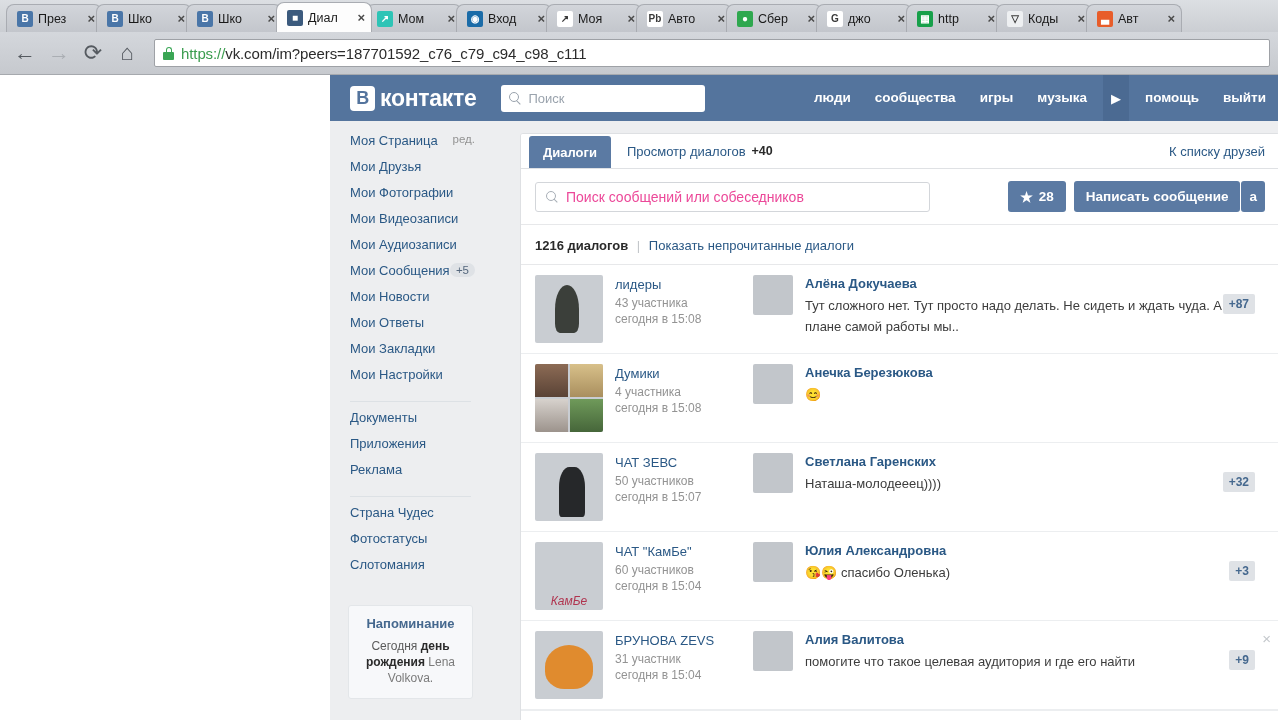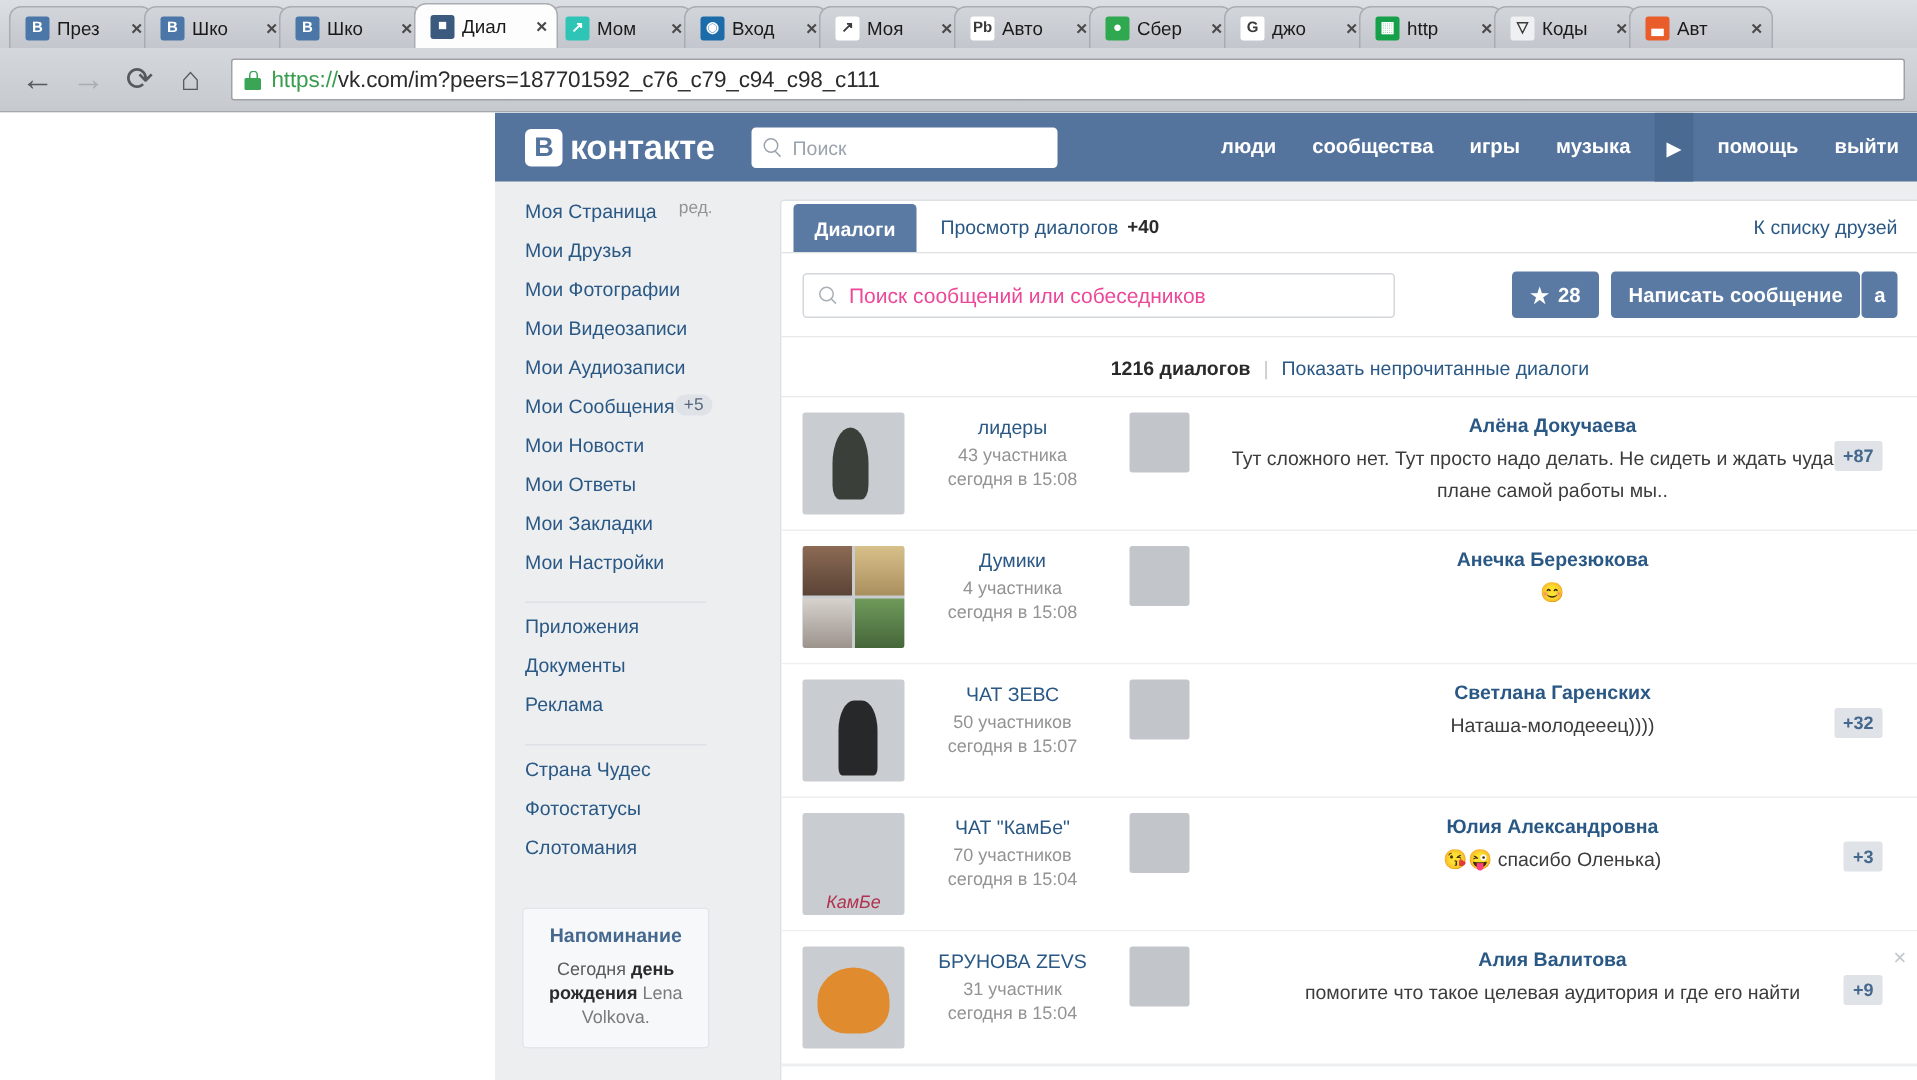--- a/index.html
+++ b/index.html
@@ -276,21 +276,20 @@
     color: #5a5a5a;
     line-height: 16px;
   }
   .reminder .rb b { color: #2a2a2a; }
   .reminder .rb .nm { color: #7b7b7b; }
 
   .vk-main {
     flex: 1;
     padding: 12px 0 0 35px;
     min-width: 0;
-    text-align: center;
   }
   .im-card {
     background: #ffffff;
     border: 1px solid #dee0e3;
     border-radius: 3px;
     width: 760px;
     min-height: 560px;
     overflow: hidden;
   }
   .im-tabs {
@@ -682,24 +681,24 @@
             <span class="lbl">Мои Ответы</span>
           </div>
           <div class="side-item">
             <span class="lbl">Мои Закладки</span>
           </div>
           <div class="side-item">
             <span class="lbl">Мои Настройки</span>
           </div>
           <div class="side-sep"></div>
           <div class="side-item">
+            <span class="lbl">Документы</span>
+          </div>
+          <div class="side-item">
             <span class="lbl">Приложения</span>
-          </div>
-          <div class="side-item">
-            <span class="lbl">Документы</span>
           </div>
           <div class="side-item">
             <span class="lbl">Реклама</span>
           </div>
           <div class="side-sep"></div>
           <div class="side-item">
             <span class="lbl">Страна Чудес</span>
           </div>
           <div class="side-item">
             <span class="lbl">Фотостатусы</span>
@@ -793,21 +792,21 @@
                   <div class="msg-author">Светлана Гаренских</div>
                   <div class="msg-text">Наташа-молодееец))))</div>
                 </div>
                 <div class="badge">+32</div>
                 <div class="right-strip"></div>
               </div>
               <div class="dlg">
                 <div class="chat-av av-kambe"></div>
                 <div class="chat-meta">
                   <div class="chat-name">ЧАТ "КамБе"</div>
-                  <div class="chat-members">70 участников</div>
+                  <div class="chat-members">60 участников</div>
                   <div class="chat-time">сегодня в 15:04</div>
                 </div>
                 <div class="msg-av av-p4"></div>
                 <div class="msg-body">
                   <div class="msg-author">Юлия Александровна</div>
                   <div class="msg-text">😘😜 спасибо Оленька)</div>
                 </div>
                 <div class="badge">+3</div>
                 <div class="right-strip"></div>
               </div>

